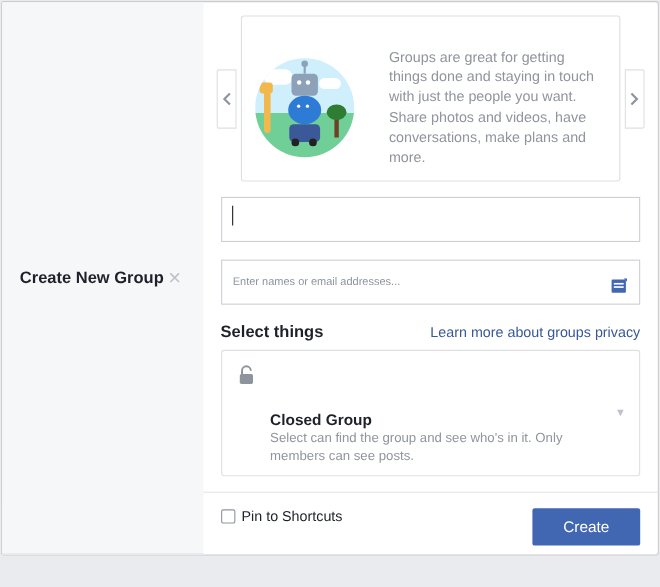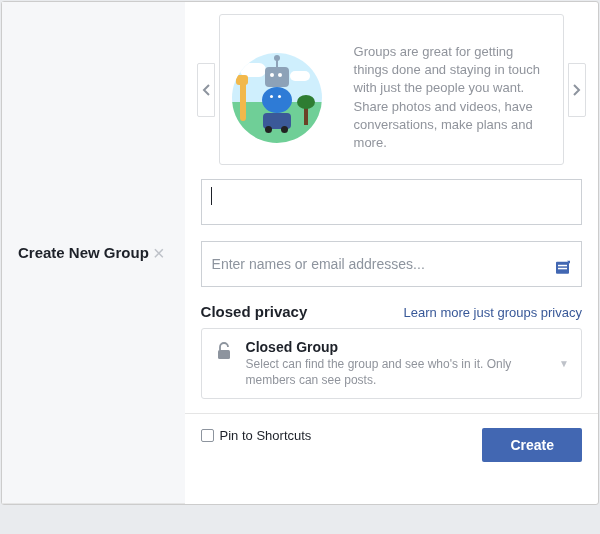--- a/index.html
+++ b/index.html
@@ -122,21 +122,21 @@
     .learn-link {
       font-size: 13px;
       font-weight: normal;
       color: #385898;
       cursor: pointer;
     }
     .text-input {
       width: 100%;
       border: 1px solid #ccd0d5;
       padding: 14px 10px;
-      font-size: 14px;
+      font-size: 10px;
       color: #1d2129;
       margin-bottom: 16px;
       outline: none;
     }
     .text-input::placeholder { color: #8d949e; }
     .name-input { position: relative; }
     .cursor-bar {
       position: absolute;
       left: 10px;
       top: 8px;
@@ -157,21 +157,21 @@
       border-radius: 3px;
       padding: 10px 12px;
       display: flex;
       align-items: flex-start;
       gap: 12px;
       cursor: pointer;
       margin-bottom: 14px;
     }
     .lock-icon { color: #8d949e; flex-shrink:0; margin-top:2px;}
     .privacy-text { flex: 1; }
-    .privacy-title { font-size: 14px; font-weight: bold; color: #1d2129; margin-bottom: 2px;}
+    .privacy-title { font-size: 14px; font-weight: bold; color: #1d2129; margin-bottom: 2px; margin-top: 44px;}
     .privacy-desc { font-size: 12px; color: #90949c; line-height:1.3;}
     .caret { color: #bec2c9; font-size: 10px; align-self: center;}
     .divider { border-top: 1px solid #e5e5e5; margin: 0 -16px 0 -16px;}
     .footer {
       display: flex;
       align-items: flex-start;
       justify-content: space-between;
       padding: 14px 0 14px 0;
     }
     .pin-wrap { display: flex; align-items: center; gap: 6px; }
@@ -181,21 +181,21 @@
       border-radius: 2px;
       background: #fff;
     }
     .pin-label { font-size: 13px; color: #1d2129;}
     .create-btn {
       background: #4267b2;
       color: #fff;
       border: none;
       padding: 9px 28px;
       font-size: 14px;
-      font-weight: bold;
+      font-weight: normal;
       border-radius: 2px;
       cursor: pointer;
     }
   </style>
 </head>
 <body>
 
 <div class="dialog">
 
   <div class="header">
@@ -251,22 +251,22 @@
         <svg width="18" height="18" viewBox="0 0 18 18">
             <rect x="2" y="3" width="13" height="12" rx="1" fill="#4267b2"></rect>
             <rect x="4" y="6" width="9" height="1.5" fill="#fff"></rect>
             <rect x="4" y="9" width="9" height="1.5" fill="#fff"></rect>
             <path d="M13 2 L16 2 L16 5 Z" fill="#4267b2"></path>
           </svg>
       </span>
     </div>
 
     <div class="field-label">
-      <span>Closed privacy</span>
-      <span class="learn-link">Learn more just groups privacy</span>
+      <span>Select things</span>
+      <span class="learn-link">Learn more about groups privacy</span>
     </div>
     <div class="privacy-select">
       <span class="lock-icon">
         <svg width="20" height="20" viewBox="0 0 20 20">
             <path d="M6 9 V6 a4 4 0 0 1 8 0" stroke="#8d949e" stroke-width="1.8" fill="none"></path>
             <rect x="4" y="9" width="12" height="9" rx="1.5" fill="#8d949e"></rect>
           </svg>
       </span>
       <div class="privacy-text">
         <div class="privacy-title">Closed Group</div>

